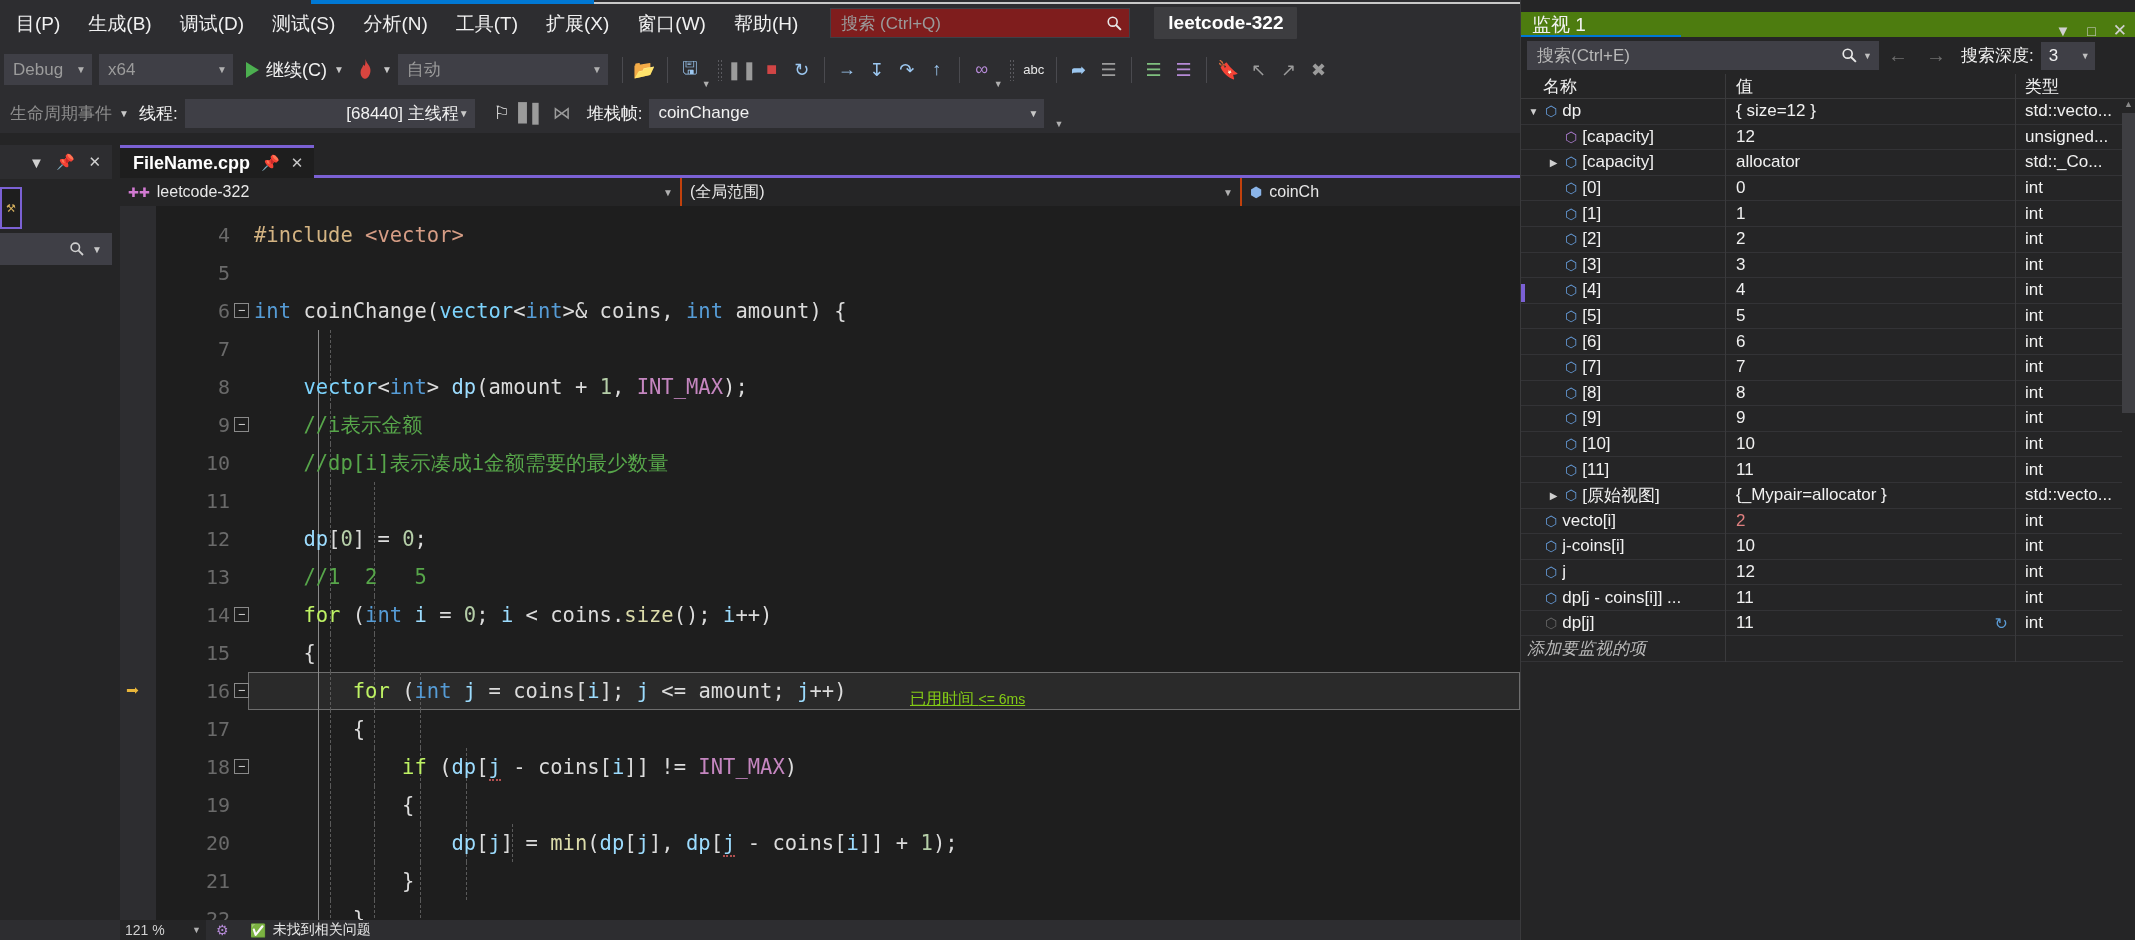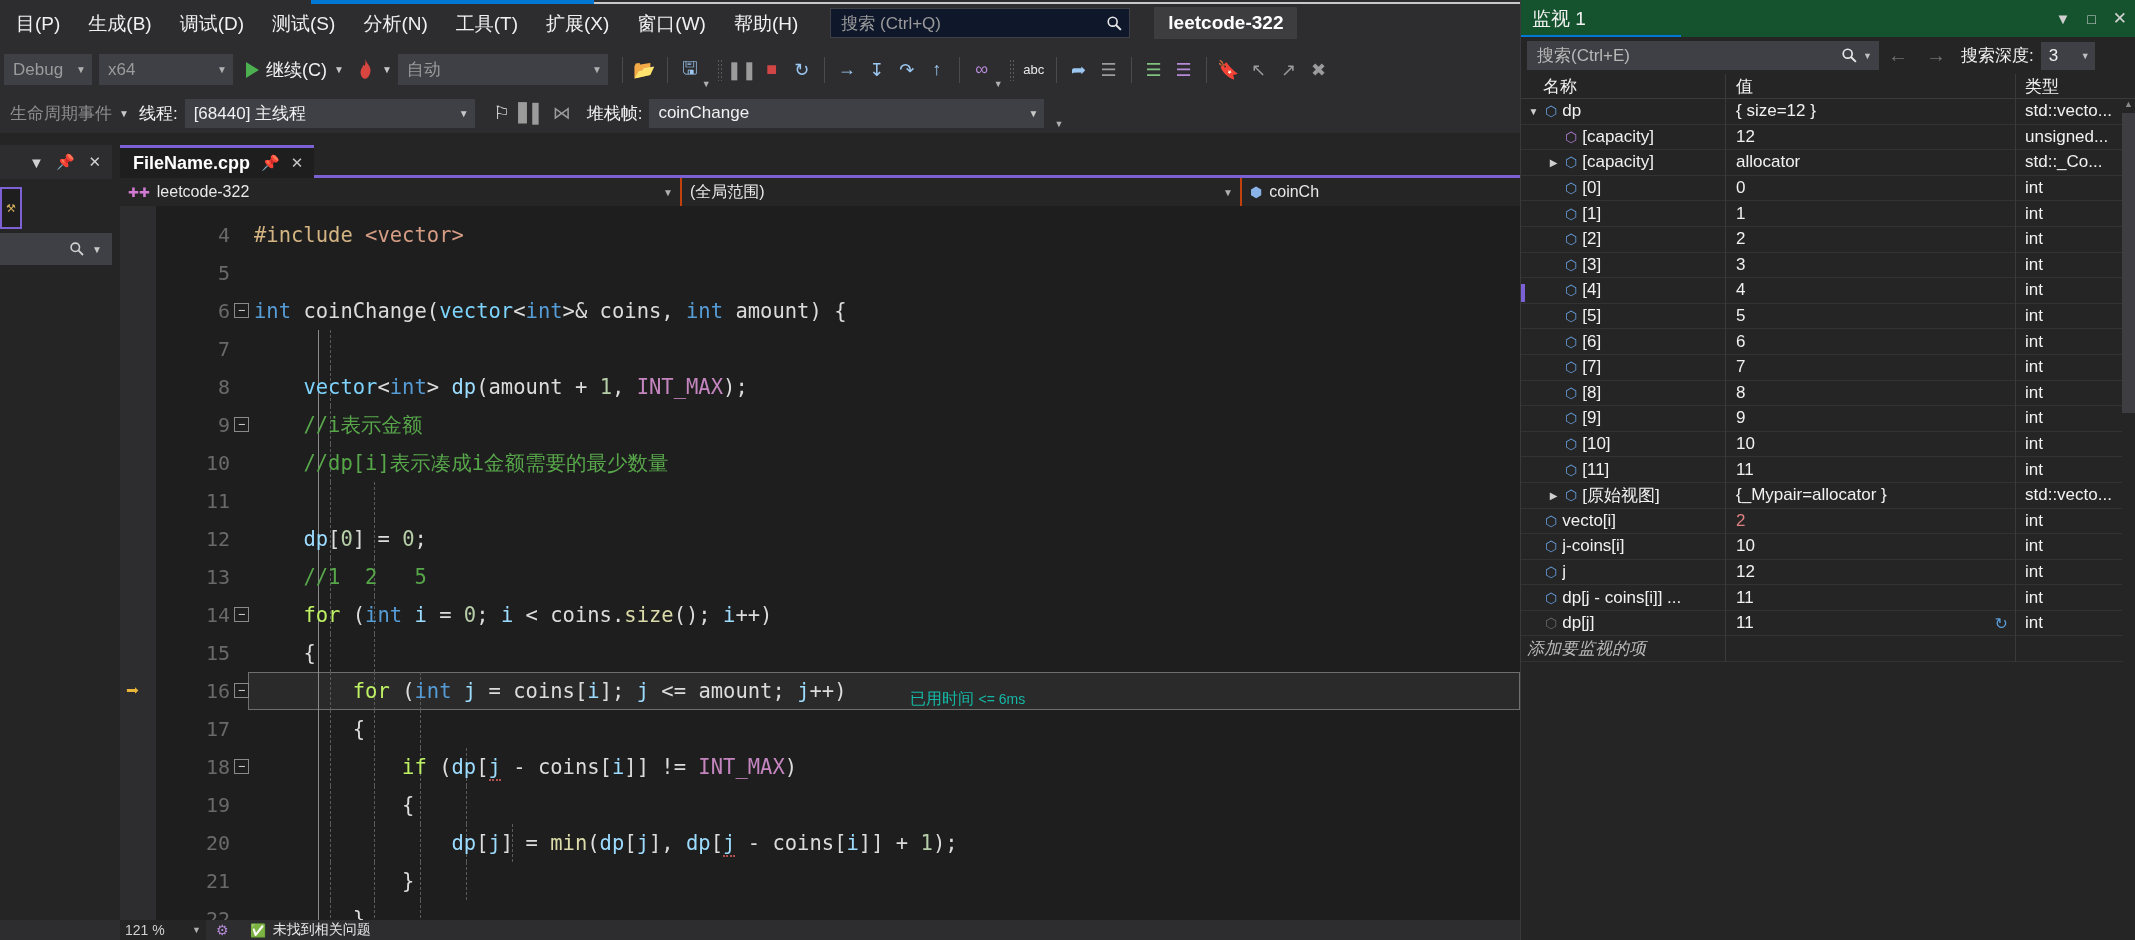--- a/index.html
+++ b/index.html
@@ -15,21 +15,21 @@
   
   .menubar {
     position: absolute; left: 0; top: 0; width: 1520px; height: 46px;
     background: #2d2d30; display: flex; align-items: center; padding-left: 2px;
   }
   .menu-item {
     font-size: 19px; color: #f1f1f1; padding: 6px 14px; white-space: nowrap;
     line-height: 1;
   }
   .qsearch {
-    margin-left: 18px; width: 300px; height: 30px; background: #0f172a;
+    margin-left: 18px; width: 300px; height: 30px; background: #7f1d1d;
     border: 1px solid #3f3f46; display: flex; align-items: center;
     padding: 0 6px 0 10px; color: #9b9b9b; font-size: 17px;
   }
   .qsearch .ph { flex: 1; white-space: nowrap; }
   .title-chip {
     margin-left: 24px; background: #3d3d40; color: #ffffff; font-weight: bold;
     font-size: 19px; padding: 5px 14px; border-radius: 1px; white-space: nowrap;
   }
   .topbar-accent {
     position: absolute; left: 311px; top: 0; width: 283px; height: 4px;
@@ -80,21 +80,21 @@
 
   
   .dbgbar {
     position: absolute; left: 0; top: 93px; width: 1520px; height: 40px;
     background: #2d2d30; display: flex; align-items: center; padding-left: 4px;
   }
   .dbg-lab { font-size: 17px; color: #8d8d8d; white-space: nowrap; }
   .dbg-lab2 { font-size: 17px; color: #f1f1f1; white-space: nowrap; margin: 0 7px 0 10px;}
   .thread-combo {
     width: 290px; height: 29px; background: #3f3f46; color: #f1f1f1;
-    font-size: 17px; display: flex; align-items: center; padding: 0 6px 0 9px;
+    font-size: 17px; display: flex; align-items: center; padding: 0 6px 0 9px; text-align: right;
   }
   .frame-combo {
     width: 395px; height: 29px; background: #3f3f46; color: #f1f1f1;
     font-size: 17px; display: flex; align-items: center; padding: 0 6px 0 9px;
   }
 
   
   .leftdock {
     position: absolute; left: 0; top: 145px; width: 112px; height: 775px;
     background: #252526;
@@ -191,22 +191,23 @@
   }
   .cur-arrow {
     position: absolute; left: 6px; top: 8px; color: #e8b53a; font-size: 22px;
     line-height: 1;
   }
   .cur-line-box {
     position: absolute; left: 128px; top: 0; right: 0; height: 38px;
     border: 1px solid #6e6e6e; background: #2a2a2a;
   }
   .datatip {
-    position: absolute; color: #14b8a6; font-family: "Liberation Sans", sans-serif;
+    position: absolute; color: #84cc16; font-family: "Liberation Sans", sans-serif;
     font-size: 16px;
+    text-decoration: underline;
   }
   .datatip .small { font-size: 14px; }
 
   
   .kw   { color: #569cd6; }
   .kw2  { color: #bef264; }
   .typ  { color: #7dd3fc; }
   .pp   { color: #d4b483; }
   .str  { color: #d69d85; }
   .cmt  { color: #57a64a; }
@@ -231,22 +232,22 @@
   .status-ico { margin-left: 10px; font-size: 14px; color: #b58ad6; }
   .status-ok { margin-left: 22px; font-size: 13px; color: #4caf50; }
   .status-txt { margin-left: 6px; font-size: 14px; color: #e8e8e8; white-space: nowrap;}
 
   
   .watch {
     position: absolute; left: 1520px; top: 0; width: 615px; height: 940px;
     background: #252526; border-left: 1px solid #3a3a3c;
   }
   .watch-hdr {
-    position: absolute; left: 0; top: 0; width: 615px; height: 37px;
-    background: #14532d; display: flex; align-items: center; padding-left: 11px;
+    position: absolute; left: 0; top: 12px; width: 615px; height: 37px;
+    background: #4d7c0f; display: flex; align-items: flex-start; padding-left: 11px;
   }
   .watch-title { font-size: 19px; color: #f1f1f1; white-space: nowrap; }
   .watch-hdr-btns {
     position: absolute; right: 9px; top: 0; height: 37px; display: flex;
     align-items: center; gap: 17px; color: #d0d0d0; font-size: 15px;
   }
   .watch-tabline {
     position: absolute; left: 0; top: 35px; width: 160px; height: 2px; background: #0078d4;
   }
   .watch-toolbar {

